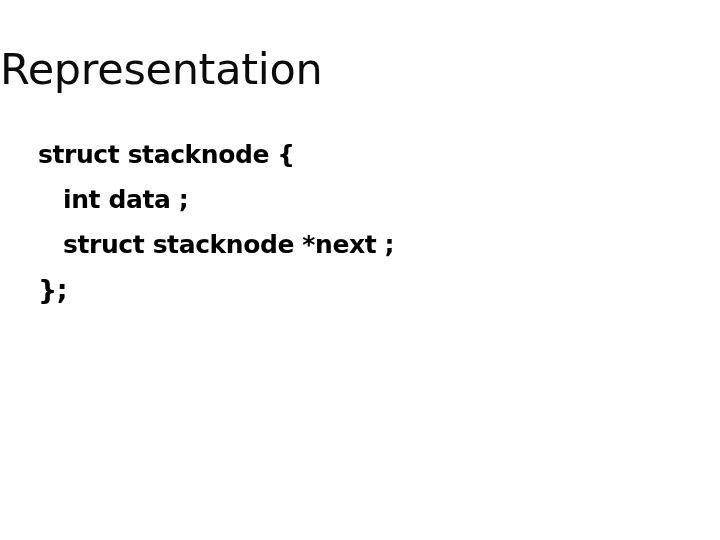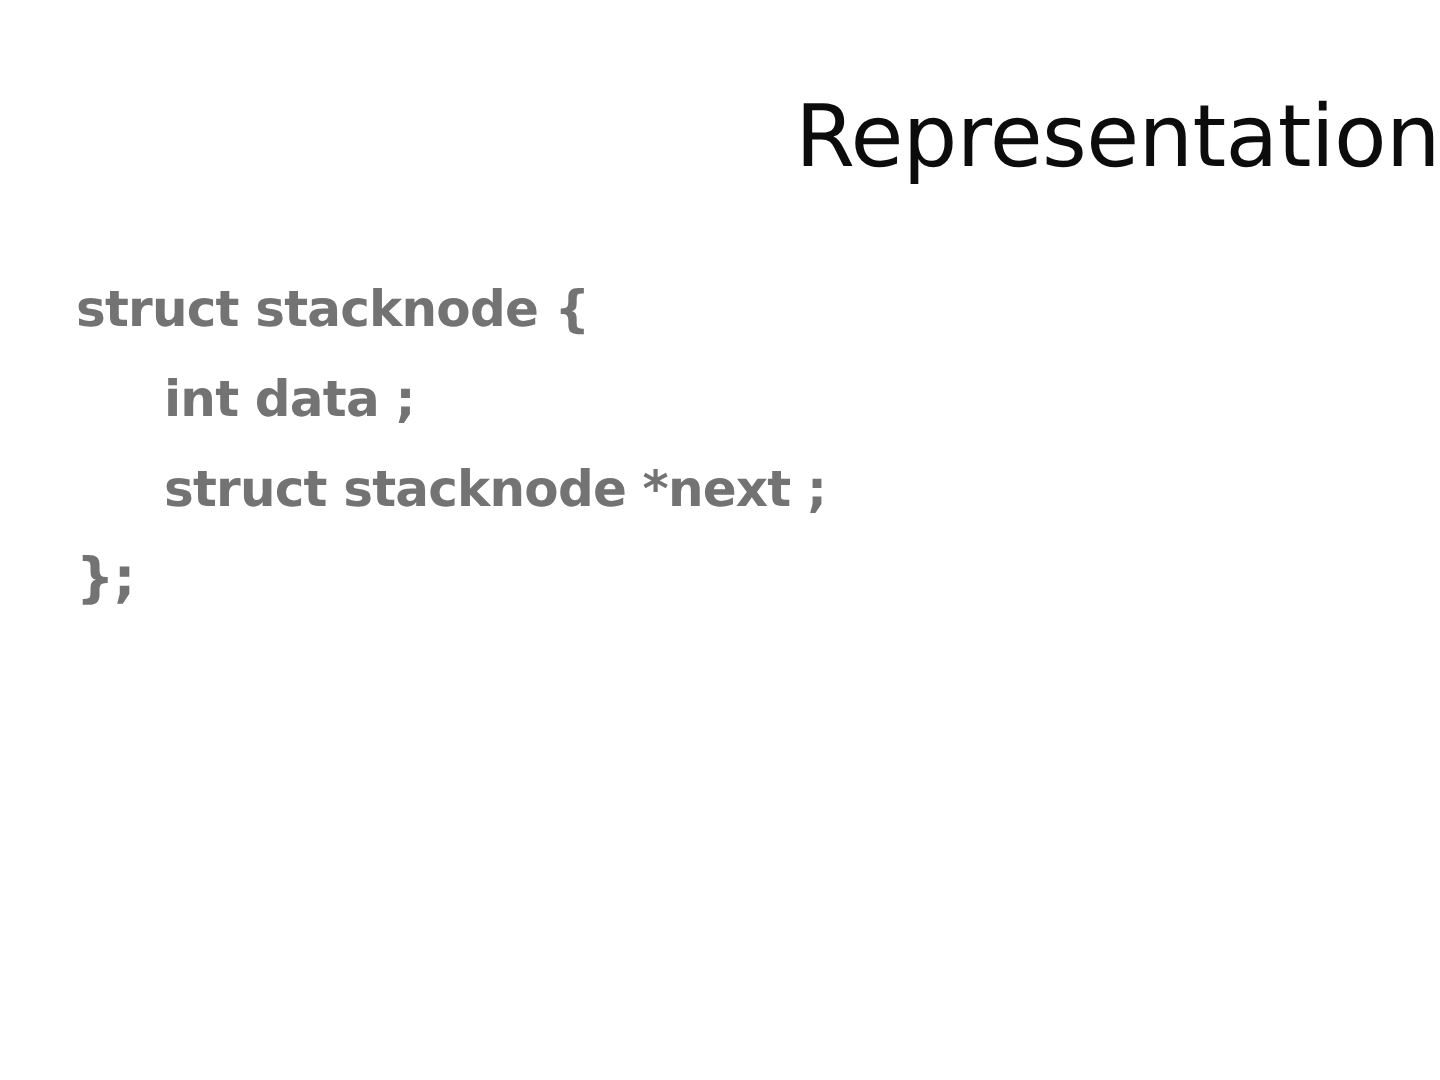--- a/index.html
+++ b/index.html
@@ -23,56 +23,56 @@
     height: 540px;
     background: #FFFFFF;
   }
 
   
   #slide-title {
     position: absolute;
     left: 0;
     top: 44px;
     width: 720px;
-    text-align: right;
+    text-align: left;
     color: #0C0C0C;
     font-family: "DejaVu Sans", sans-serif;
     font-weight: 400;
     font-size: 43px;
     line-height: 50px;
     letter-spacing: -0.3px;
     white-space: pre;
   }
 
   
   #code-block {
     position: absolute;
     left: 38px;
     top: 132px;
     width: 640px;
   }
 
   .code-line {
-    color: #737373;
+    color: #000000;
     font-family: "DejaVu Sans", sans-serif;
     font-weight: bold;
     white-space: pre;
     letter-spacing: -0.4px;
   }
 
   
   .code-line.lvl0 {
     font-size: 25px;
     line-height: 45px;
     margin-left: 0px;
   }
   .code-line.lvl1 {
     font-size: 25px;
     line-height: 45px;
-    margin-left: 44px;
+    margin-left: 25px;
   }
   .code-line.big {
     font-size: 27px;
     line-height: 45px;
     margin-left: 0px;
   }
 </style>
 </head>
 <body>
 

